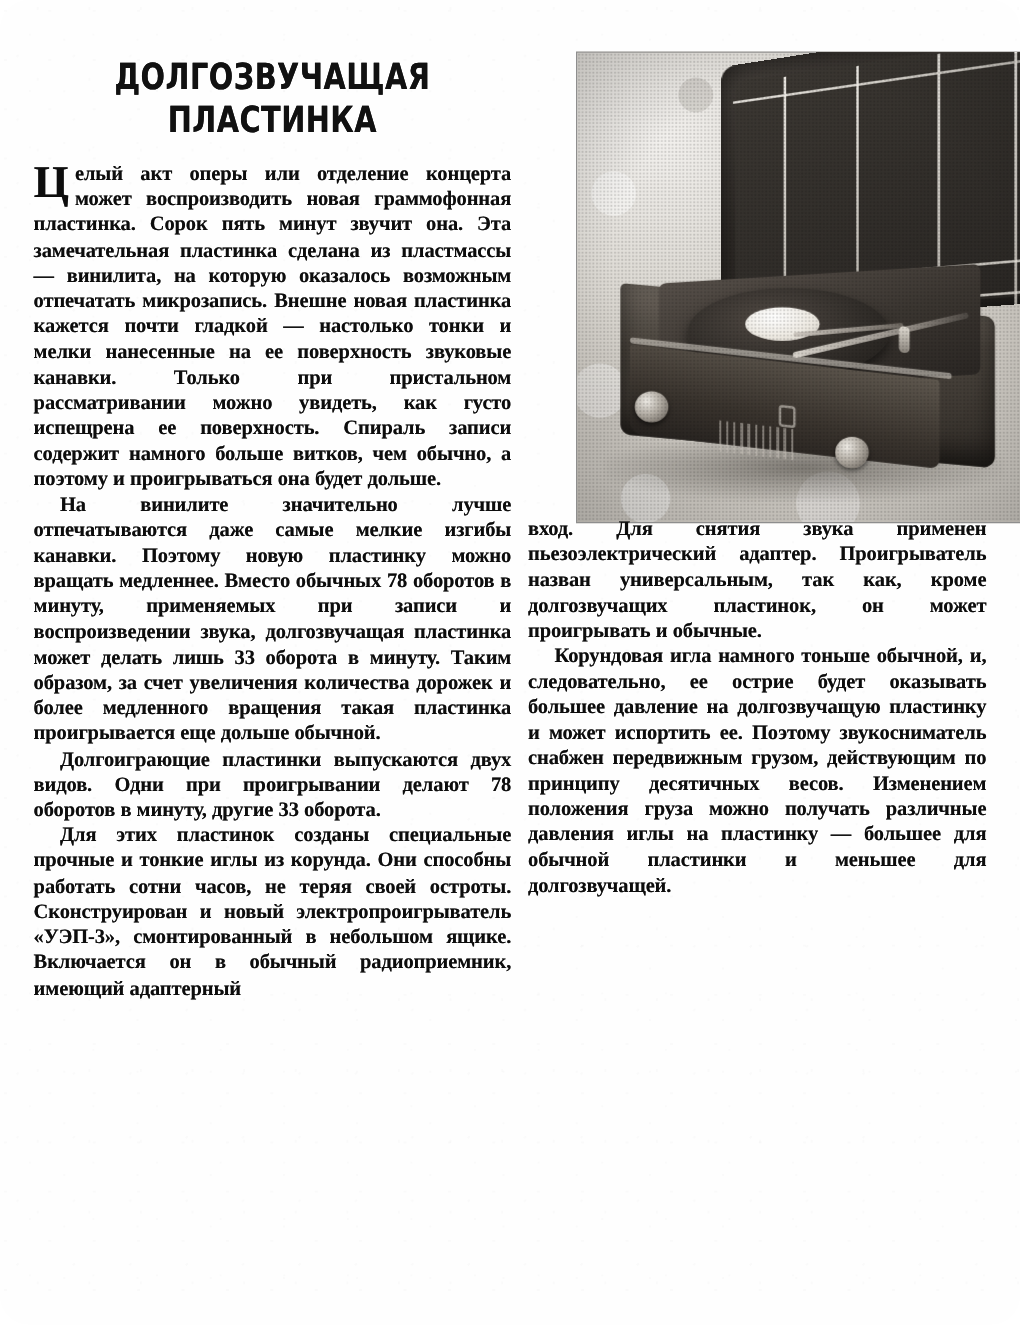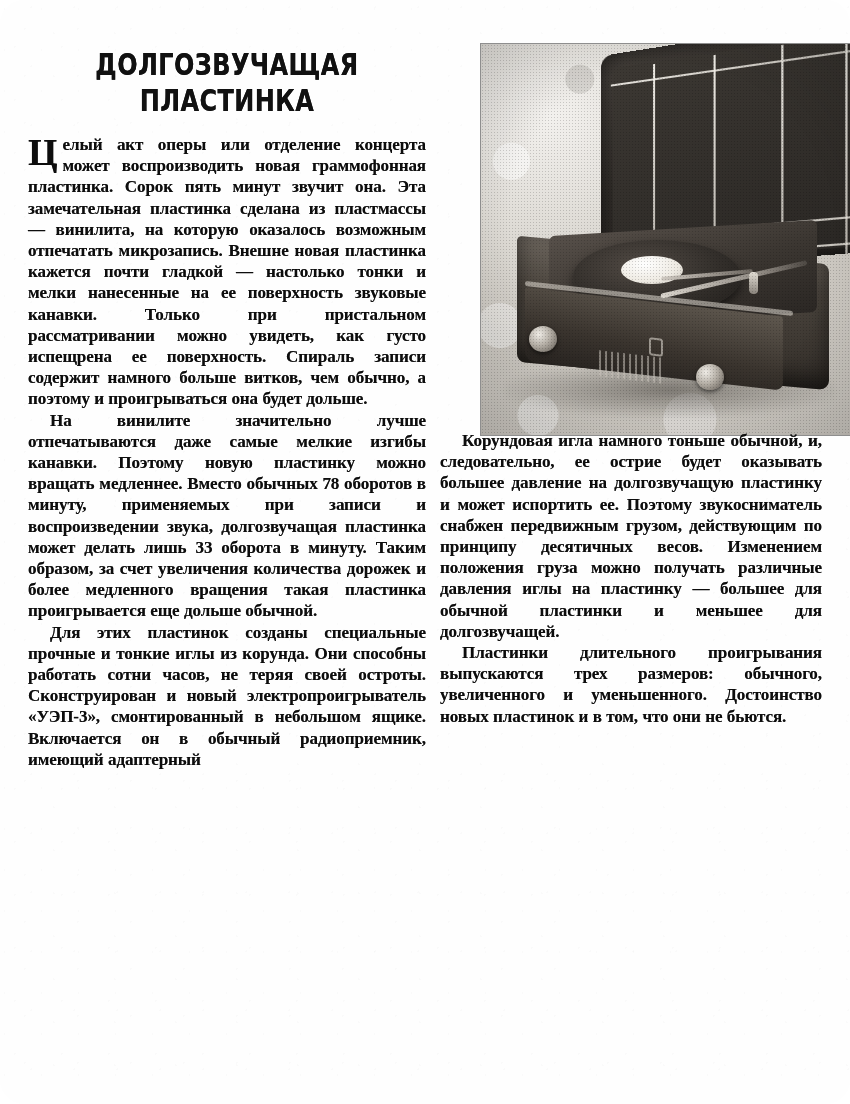--- a/index.html
+++ b/index.html
@@ -315,21 +315,22 @@
     <div class="ph ph-knob" id="ph-knob-left"></div>
     <div class="ph ph-knob" id="ph-knob-right"></div>
 
     <div class="ph" id="ph-halftone"></div>
     <div class="ph" id="ph-vignette"></div>
   </figure>
 
   <div class="col" id="col-left">
     <p><span class="dropcap">Ц</span><span>елый акт оперы или отделение концерта может воспроизводить новая граммофонная пластинка. Сорок пять минут звучит она. Эта замечательная пластинка сделана из пластмассы — винилита, на которую оказалось возможным отпечатать микрозапись. Внешне новая пластинка кажется почти гладкой — настолько тонки и мелки нанесенные на ее поверхность звуковые канавки. Только при пристальном рассматривании можно увидеть, как густо испещрена ее поверхность. Спираль записи содержит намного больше витков, чем обычно, а поэтому и проигрываться она будет дольше.</span></p>
     <p><span>На винилите значительно лучше отпечатываются даже самые мелкие изгибы канавки. Поэтому новую пластинку можно вращать медленнее. Вместо обычных 78 оборотов в минуту, применяемых при записи и воспроизведении звука, долгозвучащая пластинка может делать лишь 33 оборота в минуту. Таким образом, за счет увеличения количества дорожек и более медленного вращения такая пластинка проигрывается еще дольше обычной.</span></p>
+    <p><span>Долгоиграющие пластинки выпускаются двух видов. Одни при проигрывании делают 78 оборотов в минуту, другие 33 оборота.</span></p>
     <p><span>Для этих пластинок созданы специальные прочные и тонкие иглы из корунда. Они способны работать сотни часов, не теряя своей остроты. Сконструирован и новый электропроигрыватель «УЭП-3», смонтированный в небольшом ящике. Включается он в обычный радиоприемник, имеющий адаптерный</span></p>
   </div>
 
   <div class="col" id="col-right">
+    <p class="no-indent"><span>вход. Для снятия звука применен пьезоэлектрический адаптер. Проигрыватель назван универсальным, так как, кроме долгозвучащих пластинок, он может проигрывать и обычные.</span></p>
     <p><span>Корундовая игла намного тоньше обычной, и, следовательно, ее острие будет оказывать большее давление на долгозвучащую пластинку и может испортить ее. Поэтому звукосниматель снабжен передвижным грузом, действующим по принципу десятичных весов. Изменением положения груза можно получать различные давления иглы на пластинку — большее для обычной пластинки и меньшее для долгозвучащей.</span></p>
-    <p><span>Пластинки длительного проигрывания выпускаются трех размеров: обычного, увеличенного и уменьшенного. Достоинство новых пластинок и в том, что они не бьются.</span></p>
   </div>
 
 </div>
 
 </body></html>

